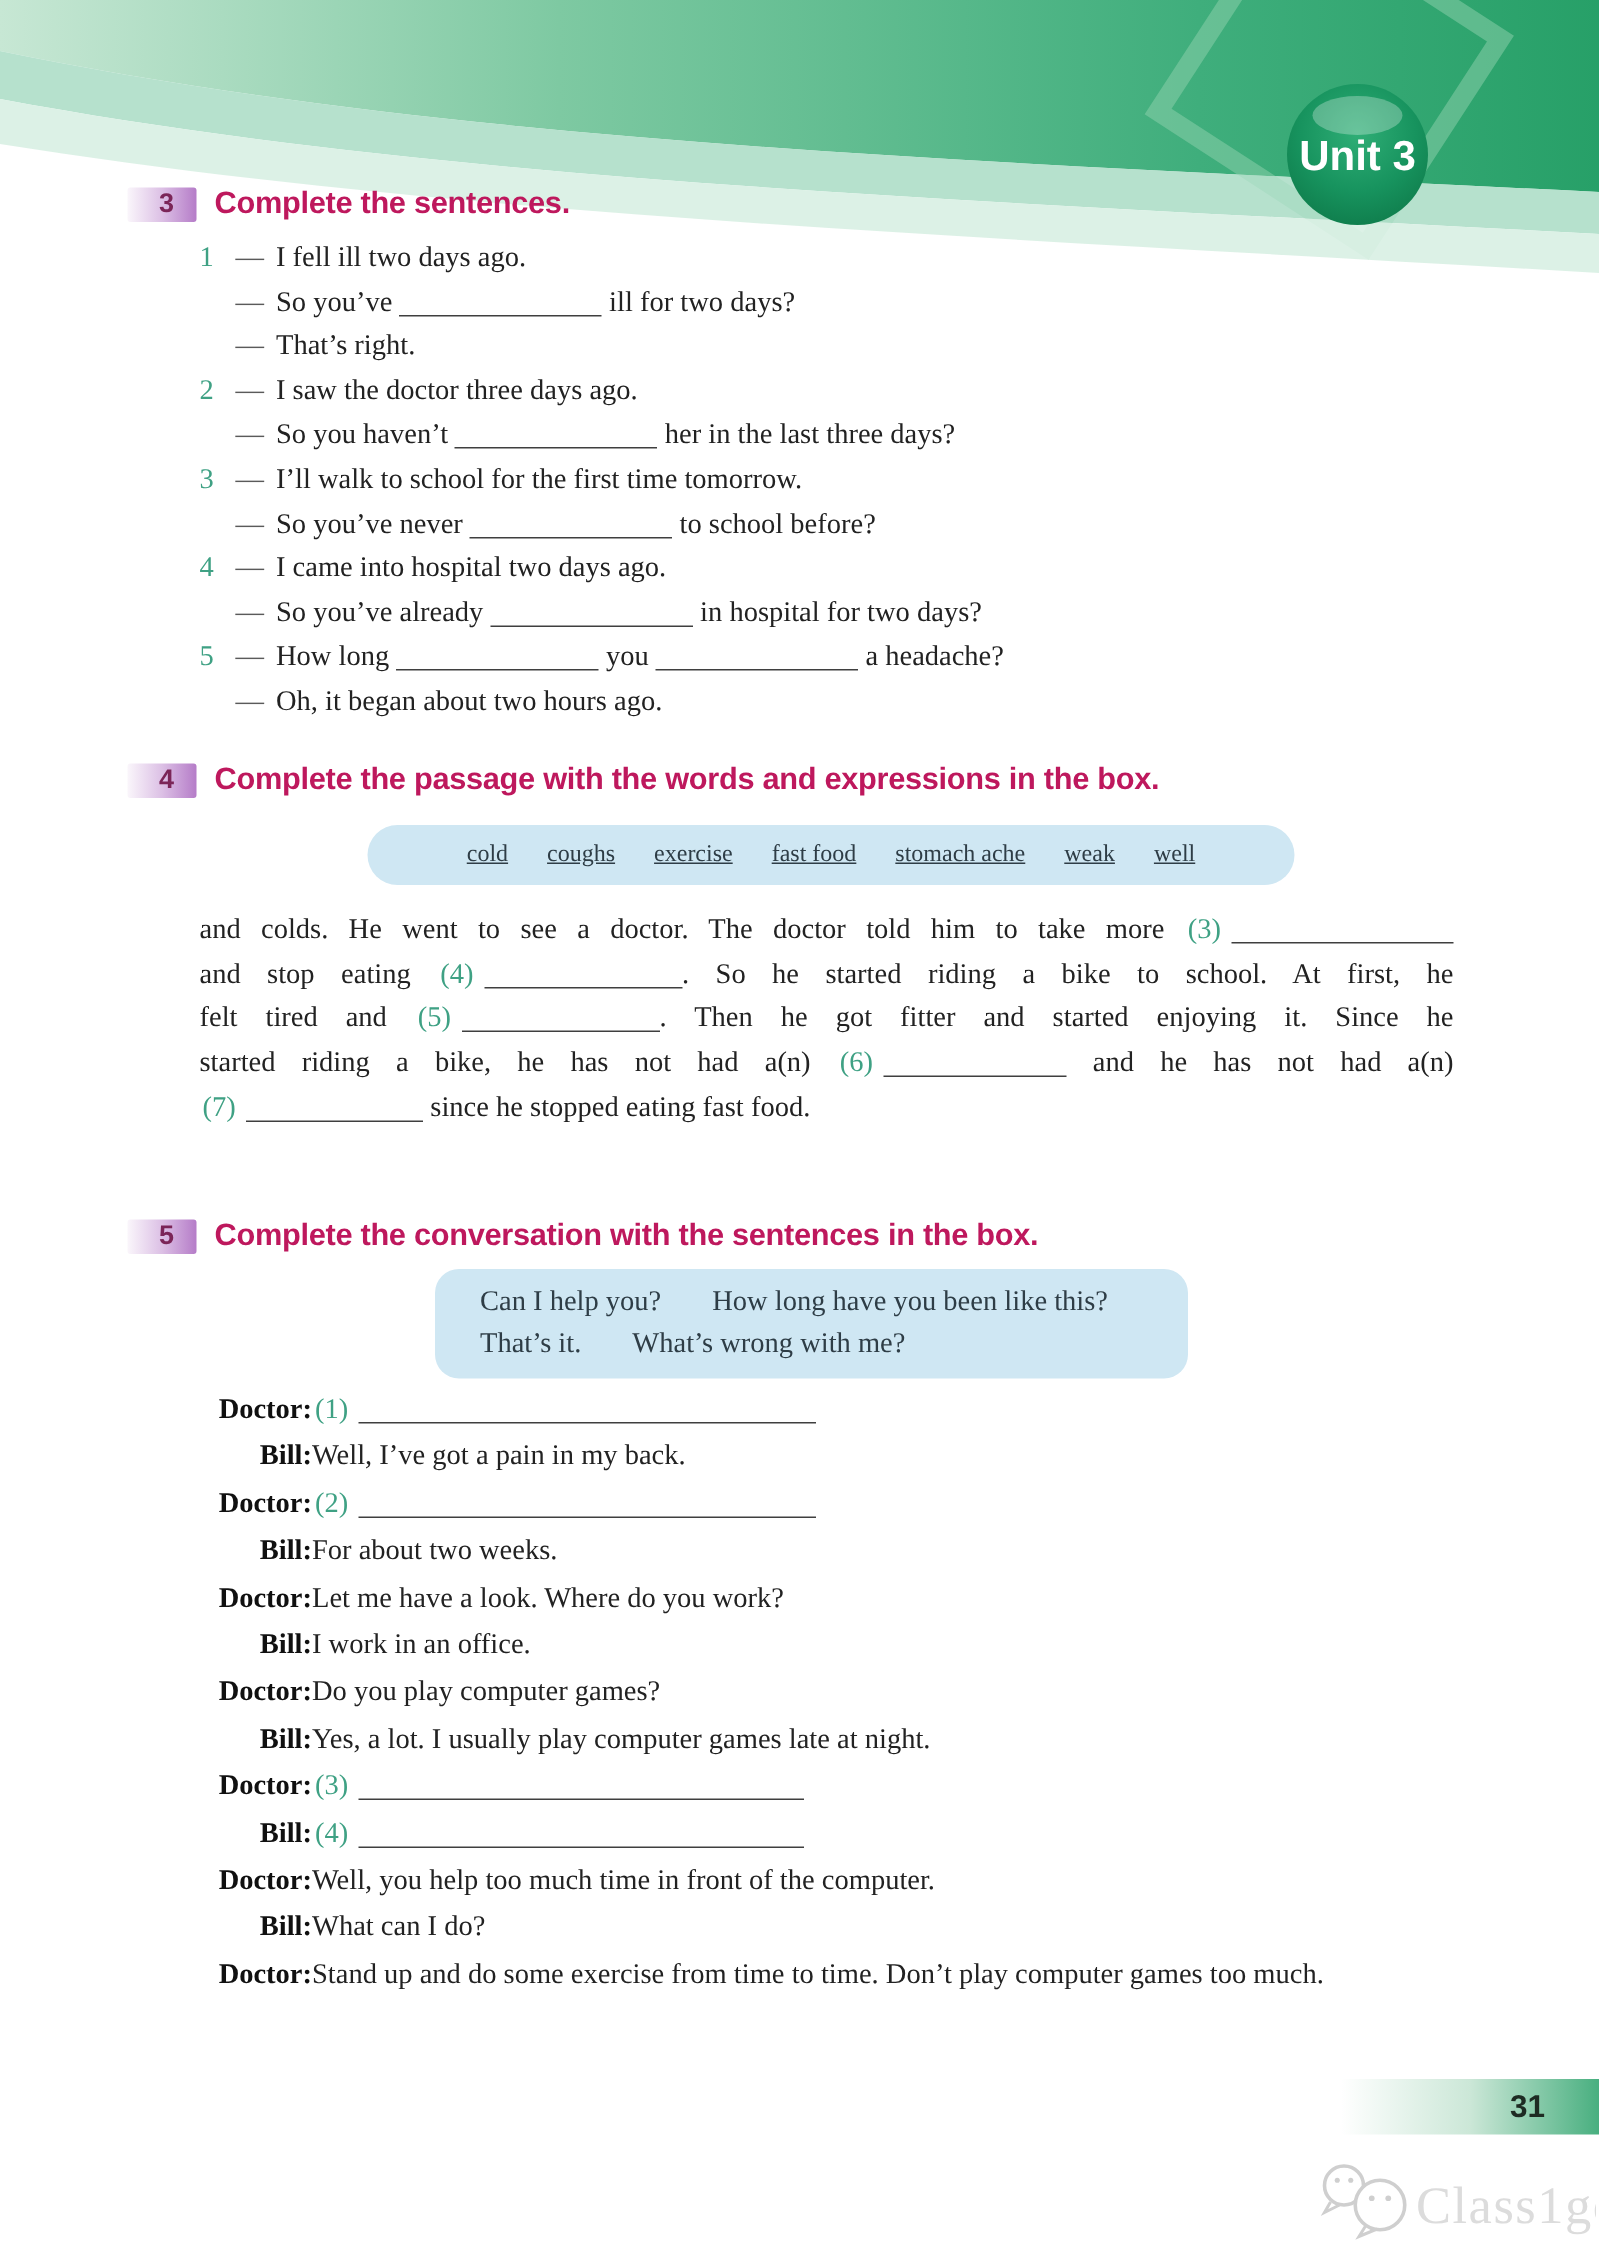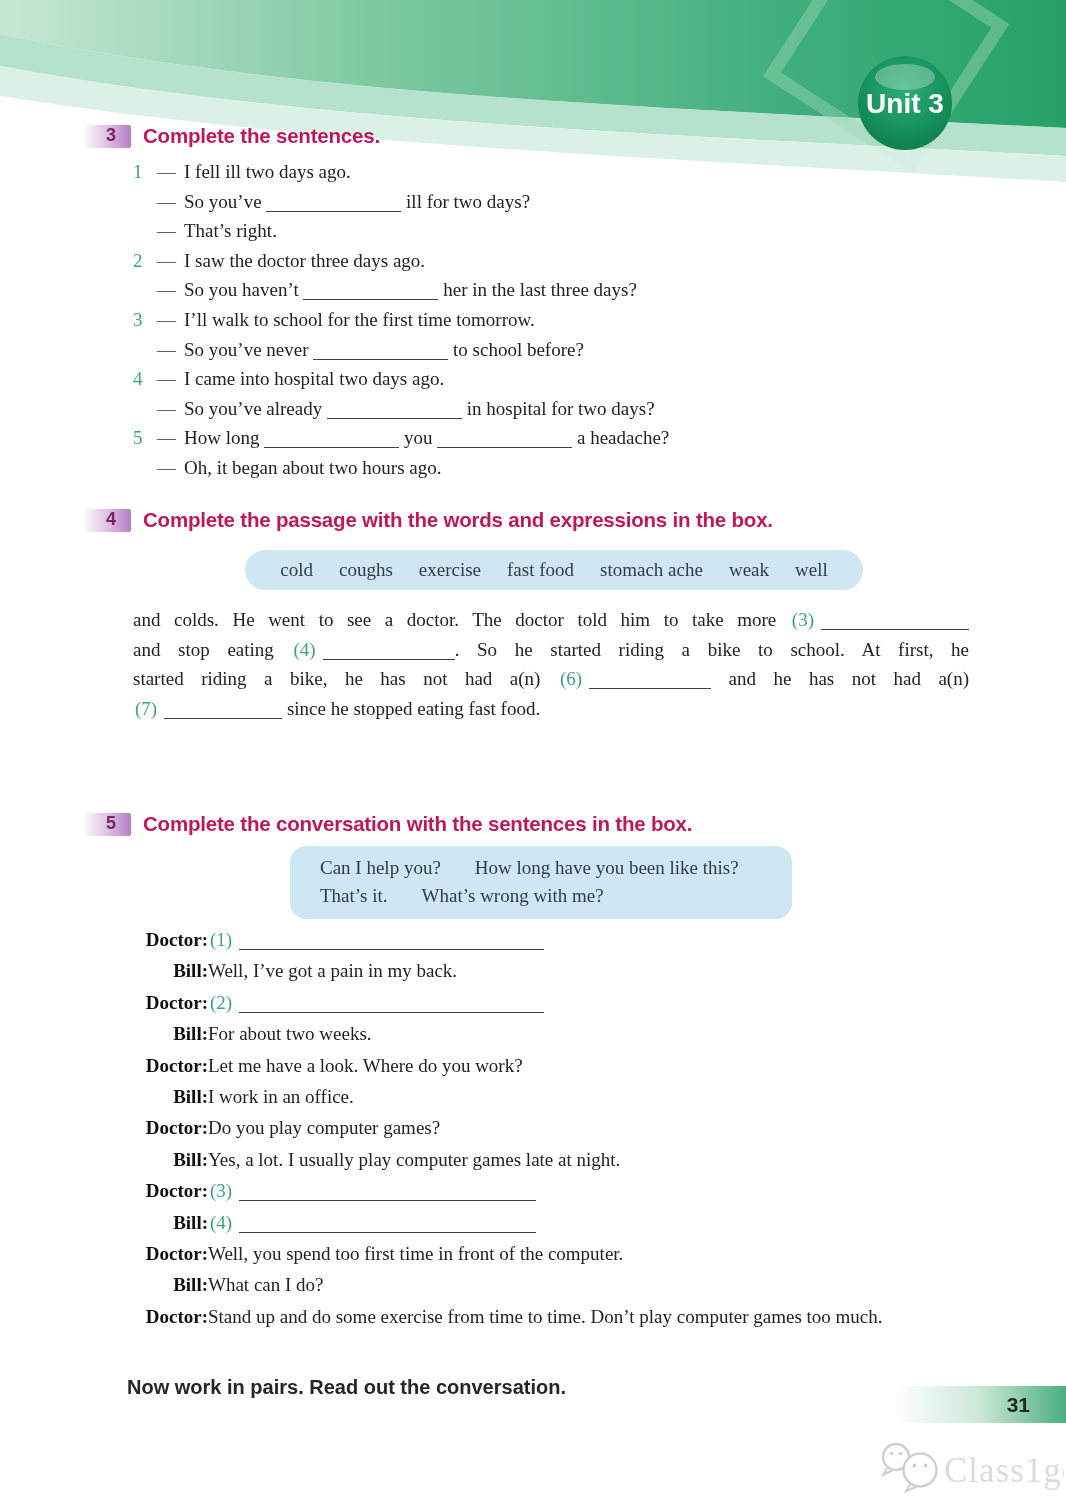--- a/index.html
+++ b/index.html
@@ -20,21 +20,21 @@
   
   .ex3-lines{position:absolute;left:133px;top:157px;width:880px;}
   .ex3-line{display:flex;line-height:29.6px;font-size:19px;}
   .inum{flex:0 0 16px;color:#3fa184;}
   .dash{flex:0 0 27px;margin-left:8px;color:#5a5a5a;}
   .ltext{flex:1;}
 
   
   .word-box{position:absolute;left:245px;top:550px;width:618px;height:40px;
             background:#cfe7f3;border-radius:20px;display:flex;align-items:center;
-            justify-content:center;gap:26px;font-size:19px;color:#2e3d46;}
+            justify-content:center;gap:26px;font-size:16px;color:#2e3d46;text-decoration:underline;}
   .sent-box{position:absolute;left:290px;top:846px;width:502px;box-sizing:border-box;
             background:#cfe7f3;border-radius:16px;padding:8px 10px 10px 30px;
             font-size:19px;color:#2e3d46;}
   .sb-line{display:flex;gap:34px;line-height:27.5px;}
 
   
   .passage{position:absolute;left:133px;top:605px;width:836px;font-size:19px;}
   .p-line{line-height:29.7px;text-align:justify;text-align-last:justify;}
   .p-line.last{text-align:left;text-align-last:auto;}
 
@@ -157,20 +157,21 @@
       <span>coughs</span>
       <span>exercise</span>
       <span>fast food</span>
       <span>stomach ache</span>
       <span>weak</span>
       <span>well</span>
     </div>
   <div class="passage" id="passage">
       <div class="p-line"><span>and colds. He went to see a doctor. The doctor told him to take more </span><span class="marker">(3)</span><span class="blank" style="width: 148px;"></span></div>
       <div class="p-line"><span>and stop eating </span><span class="marker">(4)</span><span class="blank" style="width: 132px;"></span><span>. So he started riding a bike to school. At first, he</span></div>
+      <div class="p-line"><span>felt tired and </span><span class="marker">(5)</span><span class="blank" style="width: 132px;"></span><span>. Then he got fitter and started enjoying it. Since he</span></div>
       <div class="p-line"><span>started riding a bike, he has not had a(n) </span><span class="marker">(6)</span><span class="blank" style="width: 122px;"></span><span> and he has not had a(n)</span></div>
       <div class="p-line last"><span class="marker">(7)</span><span class="blank" style="width: 118px;"></span><span> since he stopped eating fast food.</span></div>
     </div>
 
   <div class="ex-head" style="top:812px;">
     <span class="exnum">5</span>
     <span class="ex-title">Complete the conversation with the sentences in the box.</span>
   </div>
   <div class="sent-box" id="sent-box">
       <div class="sb-line">
@@ -218,33 +219,32 @@
       <div class="conv-row">
         <span class="who">Doctor:</span>
         <div><span class="marker">(3)</span><span class="blank" style="width: 297px;"></span></div>
       </div>
       <div class="conv-row">
         <span class="who">Bill:</span>
         <div><span class="marker">(4)</span><span class="blank" style="width: 297px;"></span></div>
       </div>
       <div class="conv-row">
         <span class="who">Doctor:</span>
-        <div><span>Well, you spend too first time in front of the computer.</span></div>
+        <div><span>Well, you help too much time in front of the computer.</span></div>
       </div>
       <div class="conv-row">
         <span class="who">Bill:</span>
         <div><span>What can I do?</span></div>
       </div>
       <div class="conv-row">
         <span class="who">Doctor:</span>
         <div><span>Stand up and do some exercise from time to time. Don’t play computer games too much.</span></div>
       </div>
     </div>
 
-  <p class="instruction">Now work in pairs. Read out the conversation.</p>
 
   <div class="page-bar">
     <span class="page-num">31</span>
   </div>
 
   <svg class="brand" width="190" height="62" viewBox="0 0 190 62">
     <circle cx="22" cy="20" r="13" fill="none" stroke="#cfcfcf" stroke-width="2.4"></circle>
     <circle cx="17.5" cy="16.5" r="1.7" fill="#cfcfcf"></circle>
     <circle cx="26.5" cy="16.5" r="1.7" fill="#cfcfcf"></circle>
     <path d="M13 31 L9 38 L19 33" fill="none" stroke="#cfcfcf" stroke-width="2"></path>

